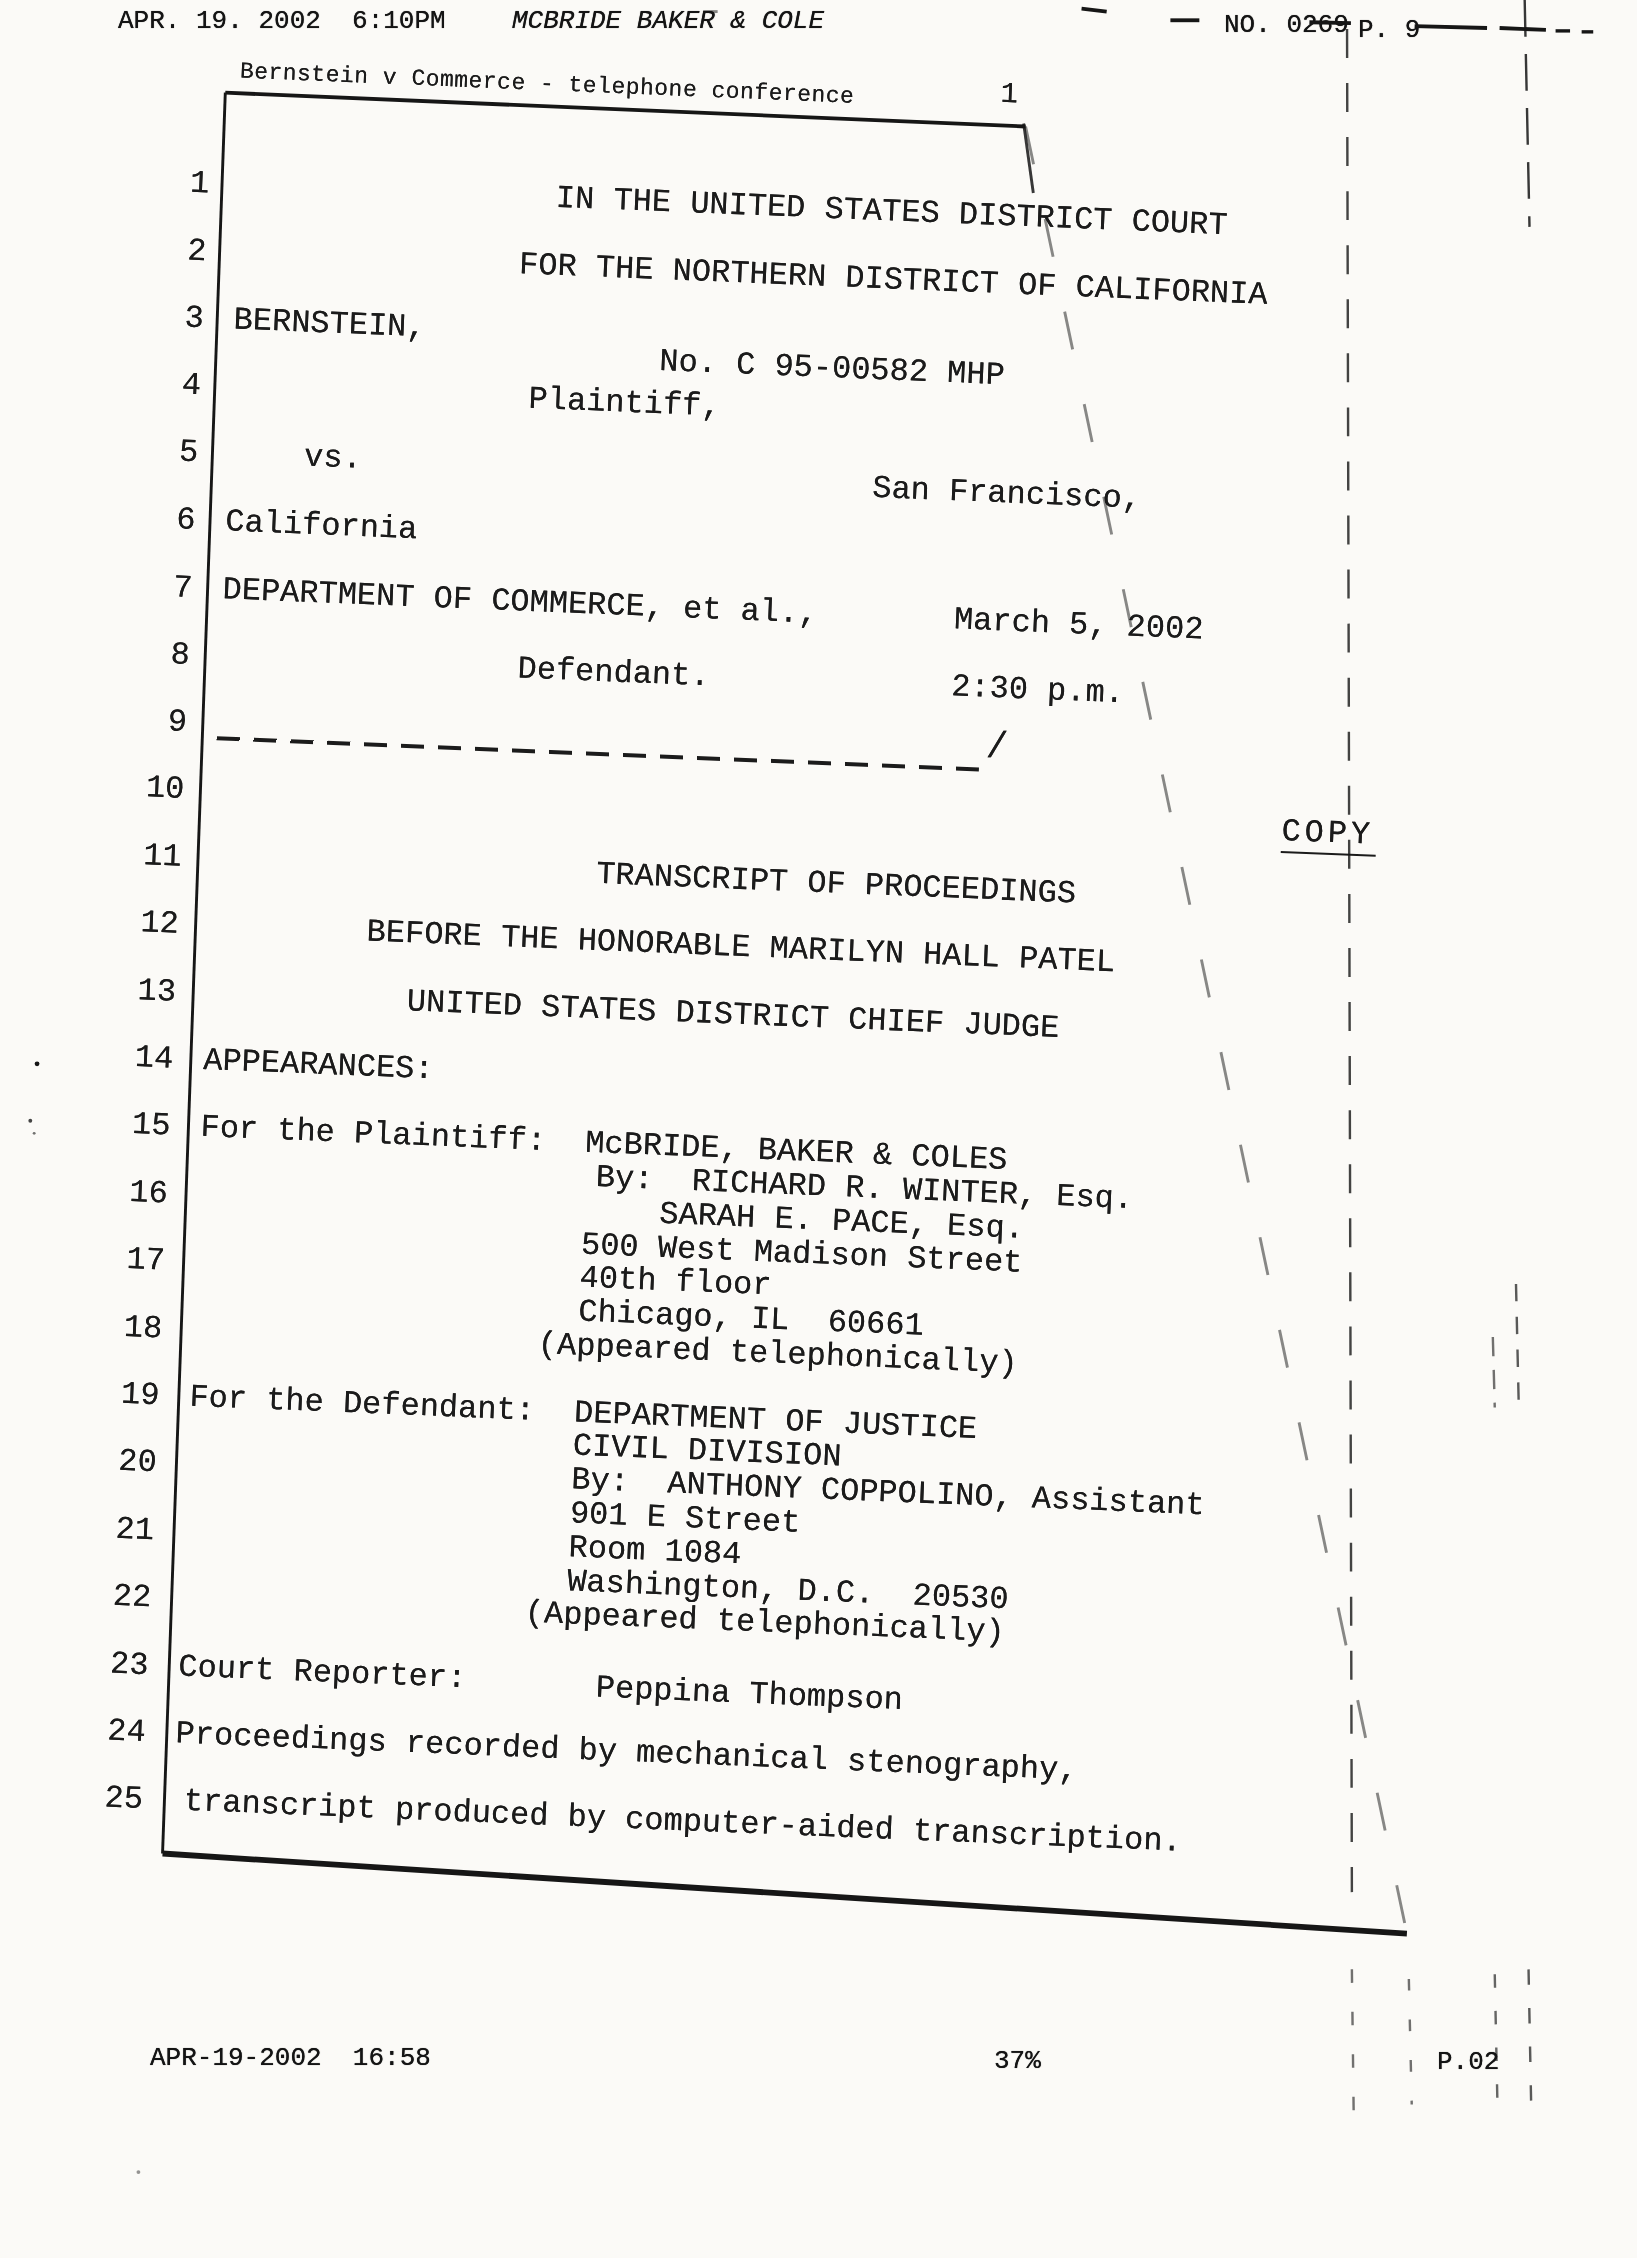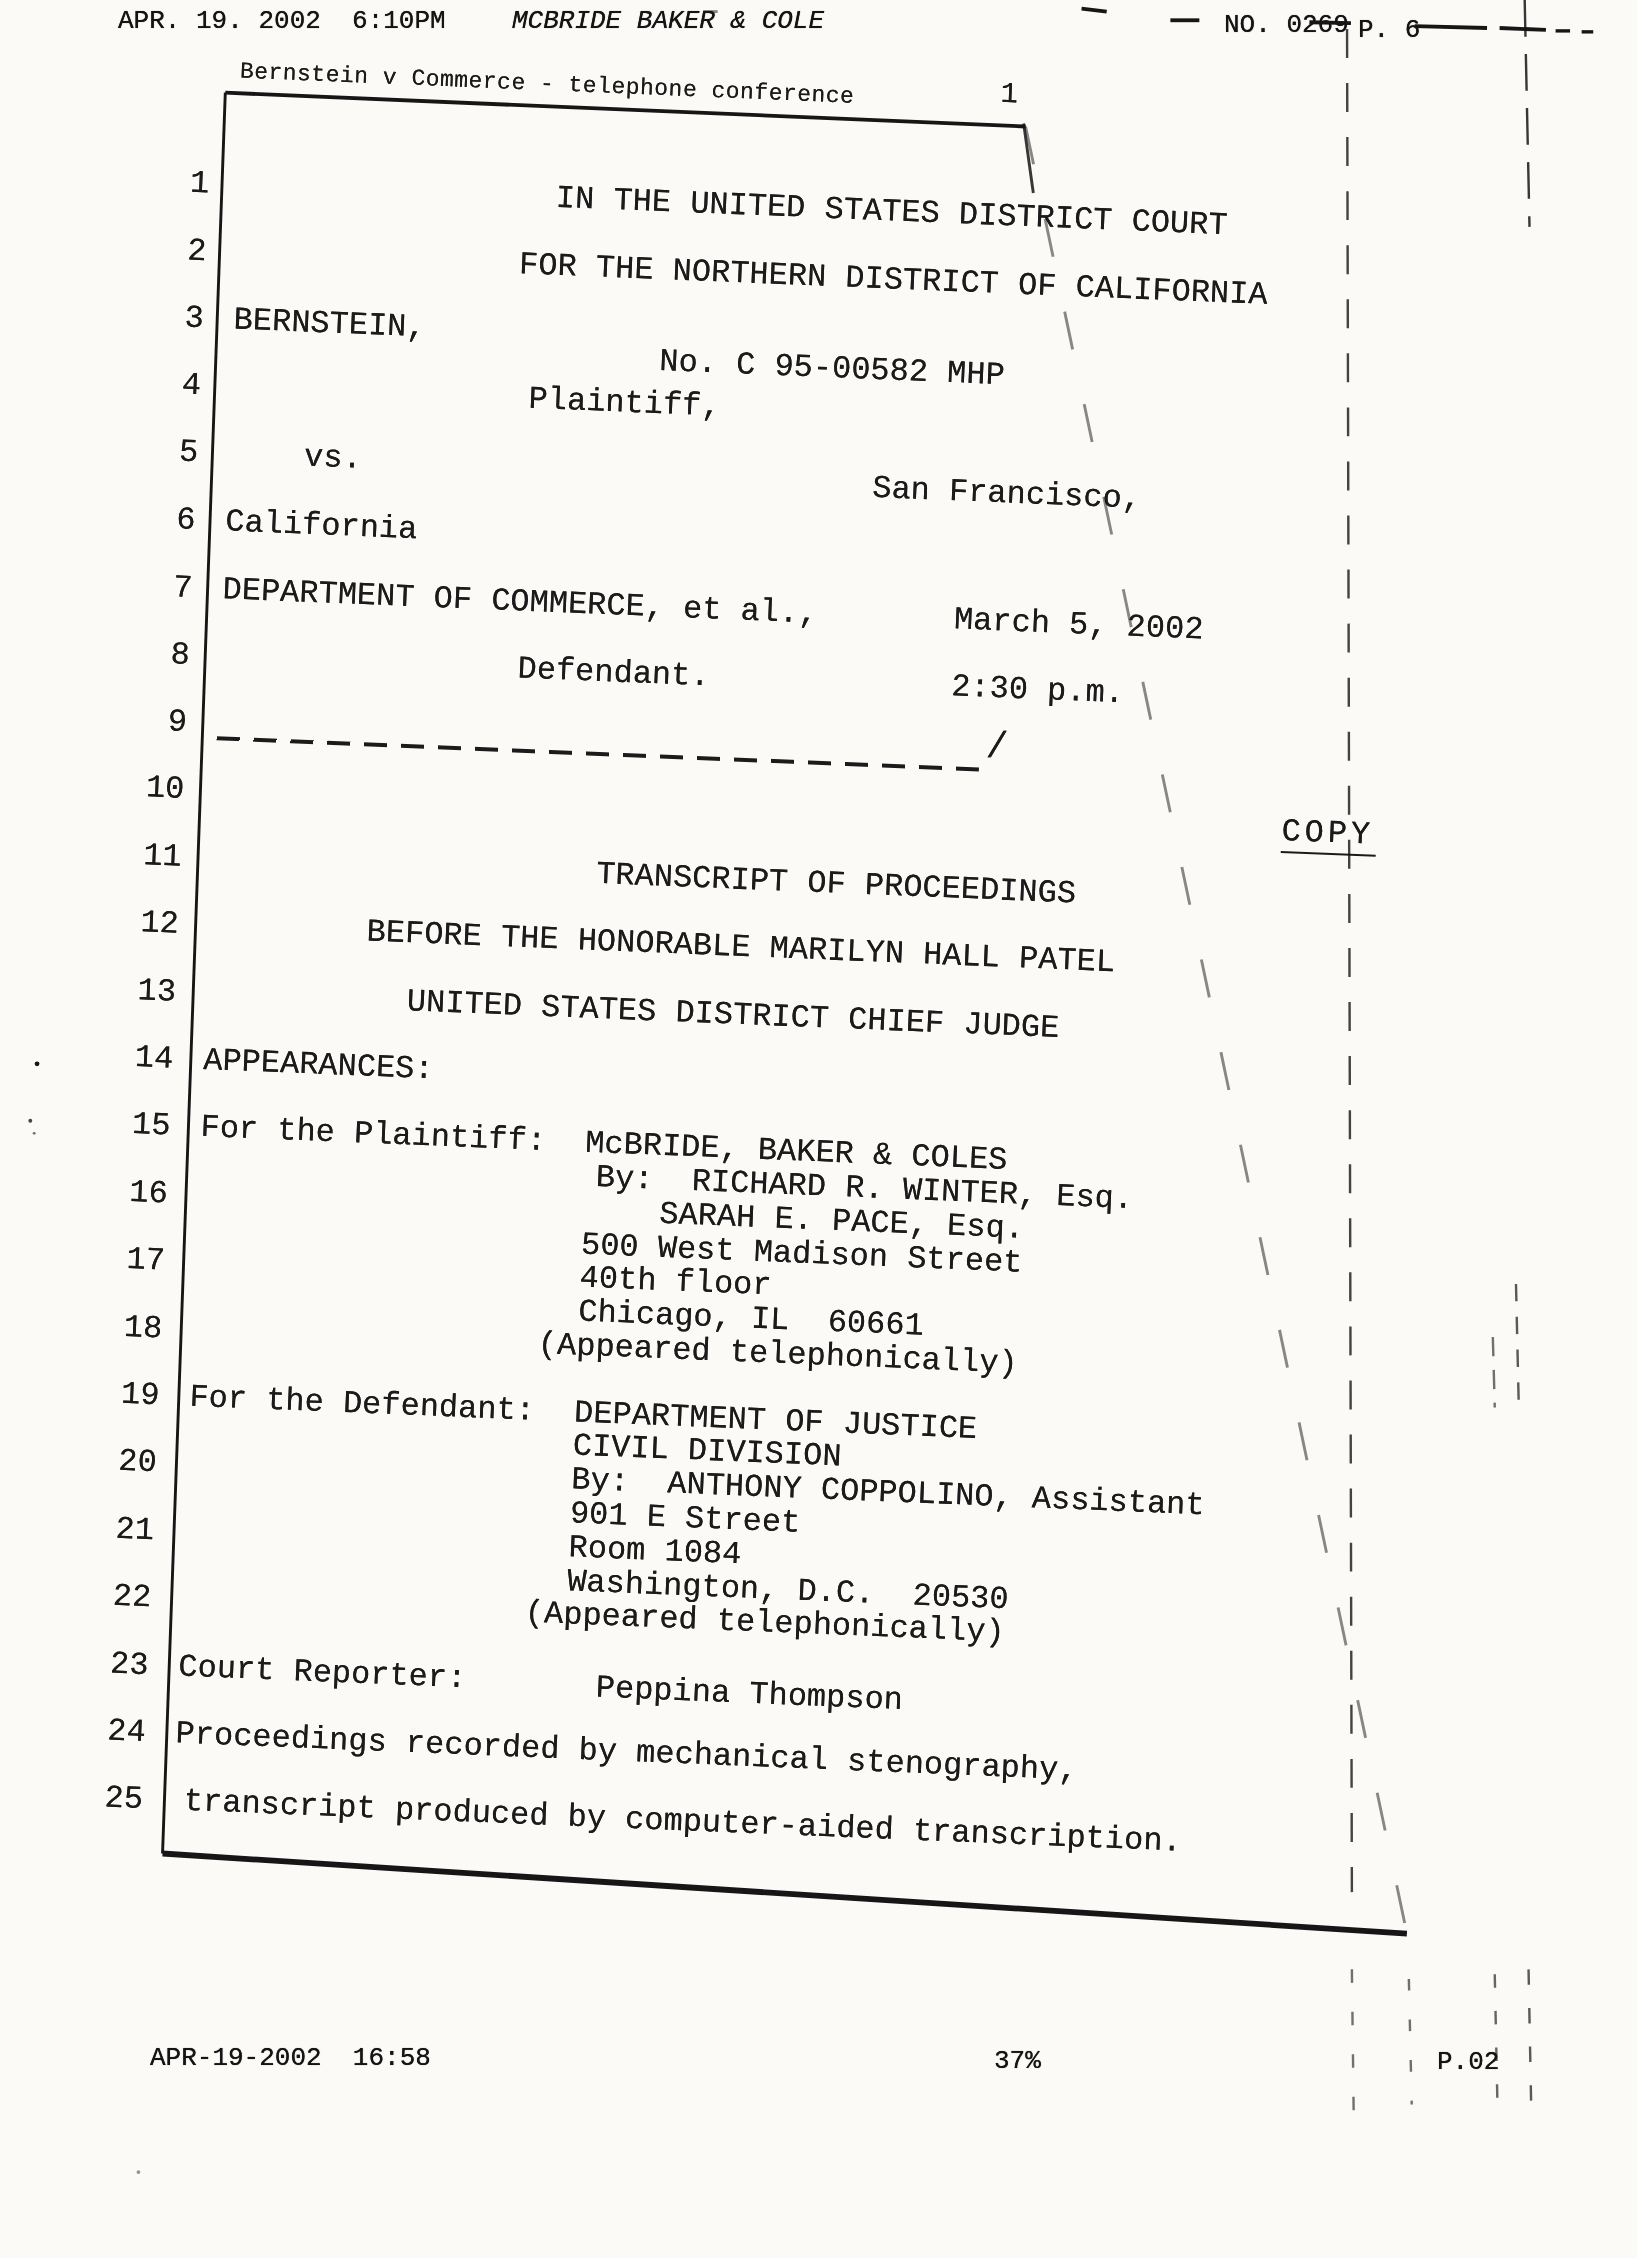--- a/index.html
+++ b/index.html
@@ -22,21 +22,21 @@
      background:repeating-linear-gradient(90deg,#1b1b1b 0 23px,transparent 23px 37px);}
   .slash{font-size:37px;}
   svg.artifacts{position:absolute;left:0;top:0;z-index:3;pointer-events:none;}
 </style>
 </head>
 <body>
 
 <span class="t fax" style="left:118px;top:7.7px;">APR. 19. 2002  6:10PM</span>
 <span class="t fax" style="left:512px;top:7.7px;font-style:italic;">MCBRIDE BAKER &amp; COLE</span>
 <span class="t fax" style="left:1200px;top:11.6px;margin-left:24px;">NO. 0269</span>
-<span class="t fax" style="left:1358px;top:17.4px;">P. 6</span>
+<span class="t fax" style="left:1358px;top:17.4px;">P. 9</span>
 
 <svg class="artifacts" width="1638" height="2258" viewBox="0 0 1696 2339">
 
   <line x1="233" y1="96" x2="1062" y2="131" stroke="#161616" stroke-width="4"></line>
   <line x1="233" y1="96" x2="168" y2="1920" stroke="#161616" stroke-width="3"></line>
   <line x1="168" y1="1920" x2="1457" y2="2003" stroke="#161616" stroke-width="6"></line>
   <line x1="1062" y1="131" x2="1457" y2="2003" stroke="#161616" stroke-width="3" stroke-dasharray="40 58" opacity="0.5"></line>
   <line x1="1060" y1="128" x2="1070" y2="200" stroke="#161616" stroke-width="3" opacity="0.85"></line>
 
   <line x1="1212" y1="21" x2="1242" y2="21" stroke="#161616" stroke-width="4"></line>

